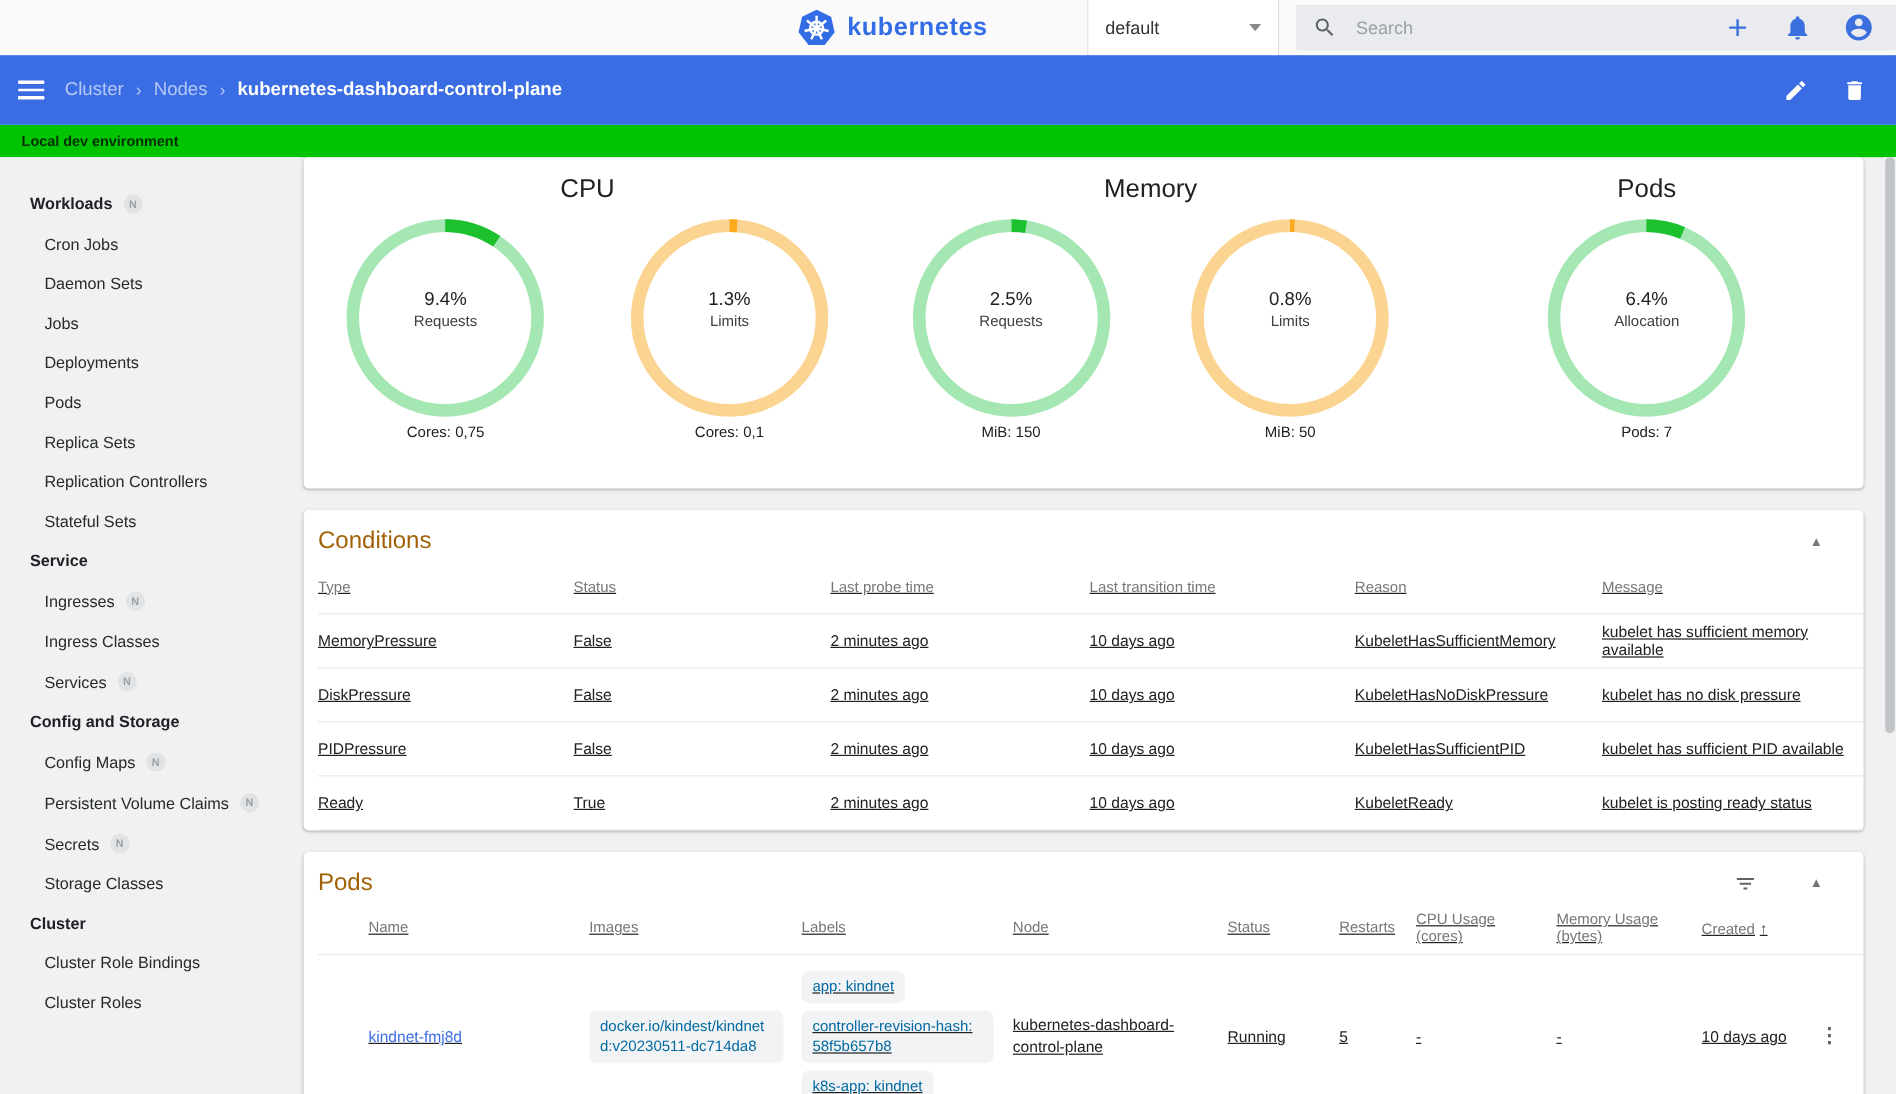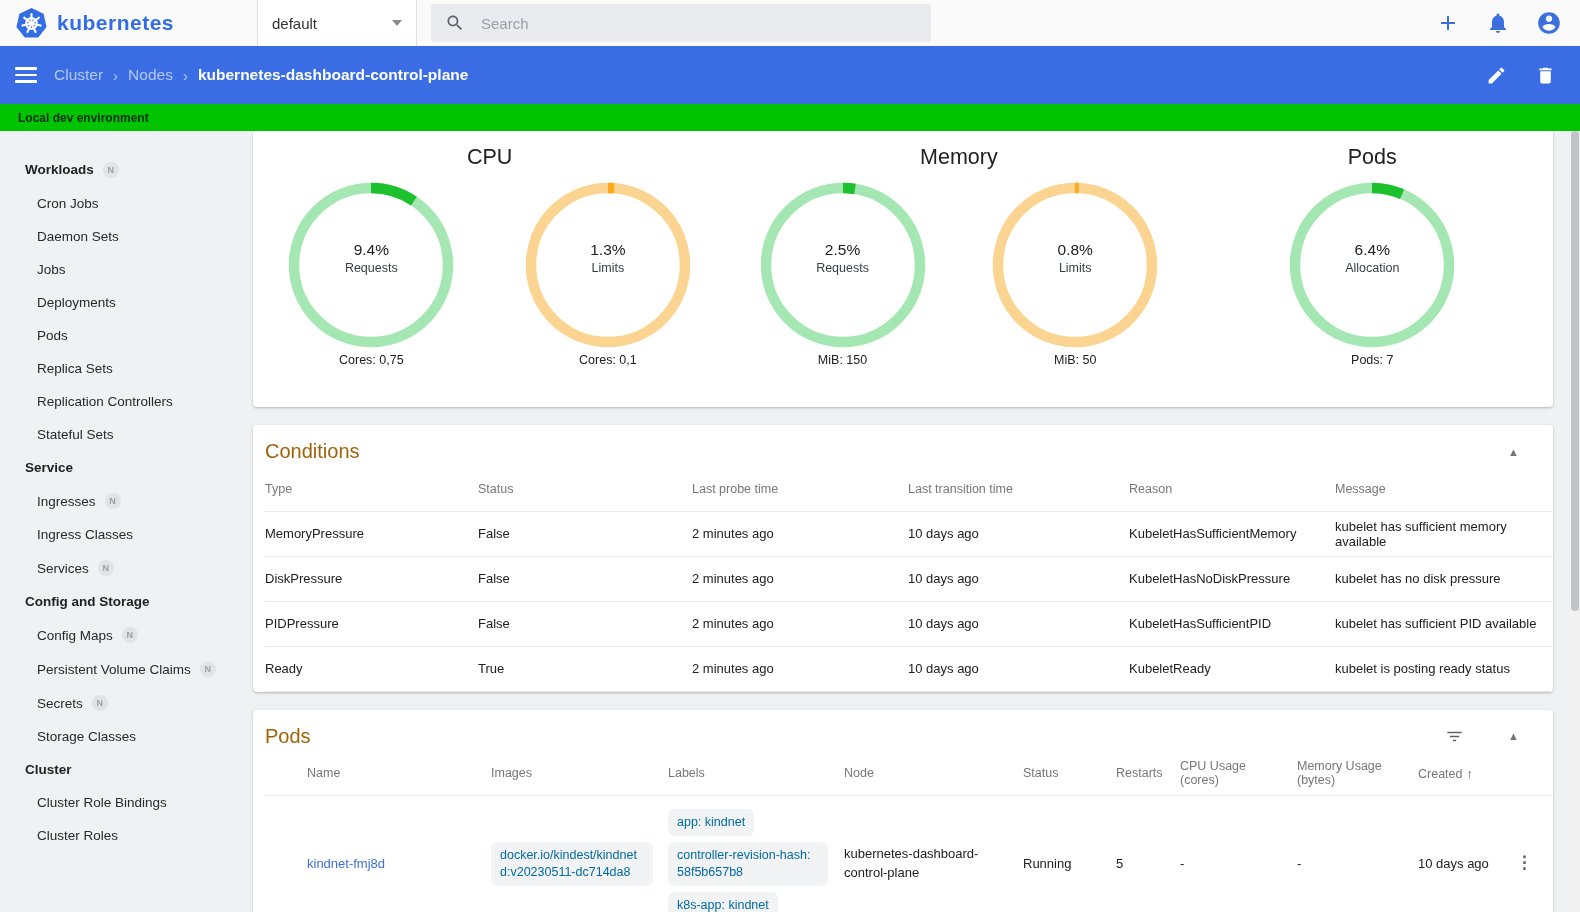--- a/index.html
+++ b/index.html
@@ -1,20 +1,20 @@
 <!DOCTYPE html>
 <html><head>
 <meta charset="utf-8">
 <style>
   * { margin:0; padding:0; box-sizing:border-box; }
   html,body { width:1580px; height:912px; overflow:hidden; }
   body { font-family:"Liberation Sans", sans-serif; background:#eff1f2; color:#202124; }
 
   
-  .topbar { height:46px; background:#fafafa; display:flex; align-items:center; position:relative; }
+  .topbar { height:46px; background:#fafafa; display:flex; align-items:center; position:relative;justify-content:flex-end; }
   .brand { display:flex; align-items:center; gap:9px; margin-left:15px; width:225px; }
   .brand-text { color:#326de6; font-size:21px; font-weight:bold; letter-spacing:.5px; }
   .ns-select { width:160px; height:56px; background:#fff; border:1px solid #e0e0e0; display:flex; align-items:center; justify-content:space-between; padding:16px 14px; margin-left:17px; font-size:15px; color:#333; cursor:pointer; }
   .caret-down { width:0; height:0; border-left:5px solid transparent; border-right:5px solid transparent; border-top:6px solid #8a8a8a; }
   .searchbox { width:500px; height:38px; background:#e9ebee; display:flex; align-items:center; margin-left:14px; border-radius:2px; padding:0 14px; gap:16px; }
   .searchbox input { border:none; outline:none; background:transparent; font-size:15px; color:#333; width:400px; font-family:"Liberation Sans",sans-serif; }
   .searchbox input::placeholder { color:#9aa0a6; }
   .top-actions { position:absolute; right:18px; display:flex; align-items:center; gap:26px; }
   .icon-btn { background:none; border:none; cursor:pointer; display:flex; align-items:center; justify-content:center; padding:0; }
   .blue-ic { fill:#3b6fe0; }
@@ -60,21 +60,21 @@
   .donut-cap { font-size:12.5px; color:#202124; margin-top:5px; }
 
   
   .table-card { margin-top:18px; position:relative; }
   .card-head { display:flex; align-items:center; justify-content:space-between; padding:15px 12px 4px 12px; }
   .card-title { font-size:20px; color:#a16207; }
   .card-head-icons { display:flex; align-items:center; gap:44px; margin-right:22px; }
   .collapse-ic { font-size:11px; color:#757575; cursor:pointer; background:none; border:none; }
 
   table { border-collapse:collapse; table-layout:fixed; width:100%; }
-  .tbl-wrap { padding:0 0 0 12px; }
+  .tbl-wrap { padding:0 0 0 12px;text-decoration:underline; }
   th { font-size:12.5px; color:#777; font-weight:normal; text-align:left; height:44px; vertical-align:middle; padding-right:10px; }
   td { font-size:13px; color:#202124; vertical-align:middle; padding-right:10px; }
   .cond-table td { height:45px; border-top:1px solid #e9e9e9; }
   .cond-table tr:last-child td { border-bottom:1px solid #e9e9e9; }
 
   .pods-table td { border-top:1px solid #e9e9e9; padding-top:10px; padding-bottom:10px; }
   .chip { background:#f1f3f4; border-radius:6px; padding:5px 9px; font-size:12.5px; color:#0369a1; display:inline-block; line-height:1.35; }
   .img-chip { width:162px; word-break:break-all; }
   .label-chip { max-width:160px; margin:3px 0; }
   .labels-stack { display:flex; flex-direction:column; align-items:flex-start; }

